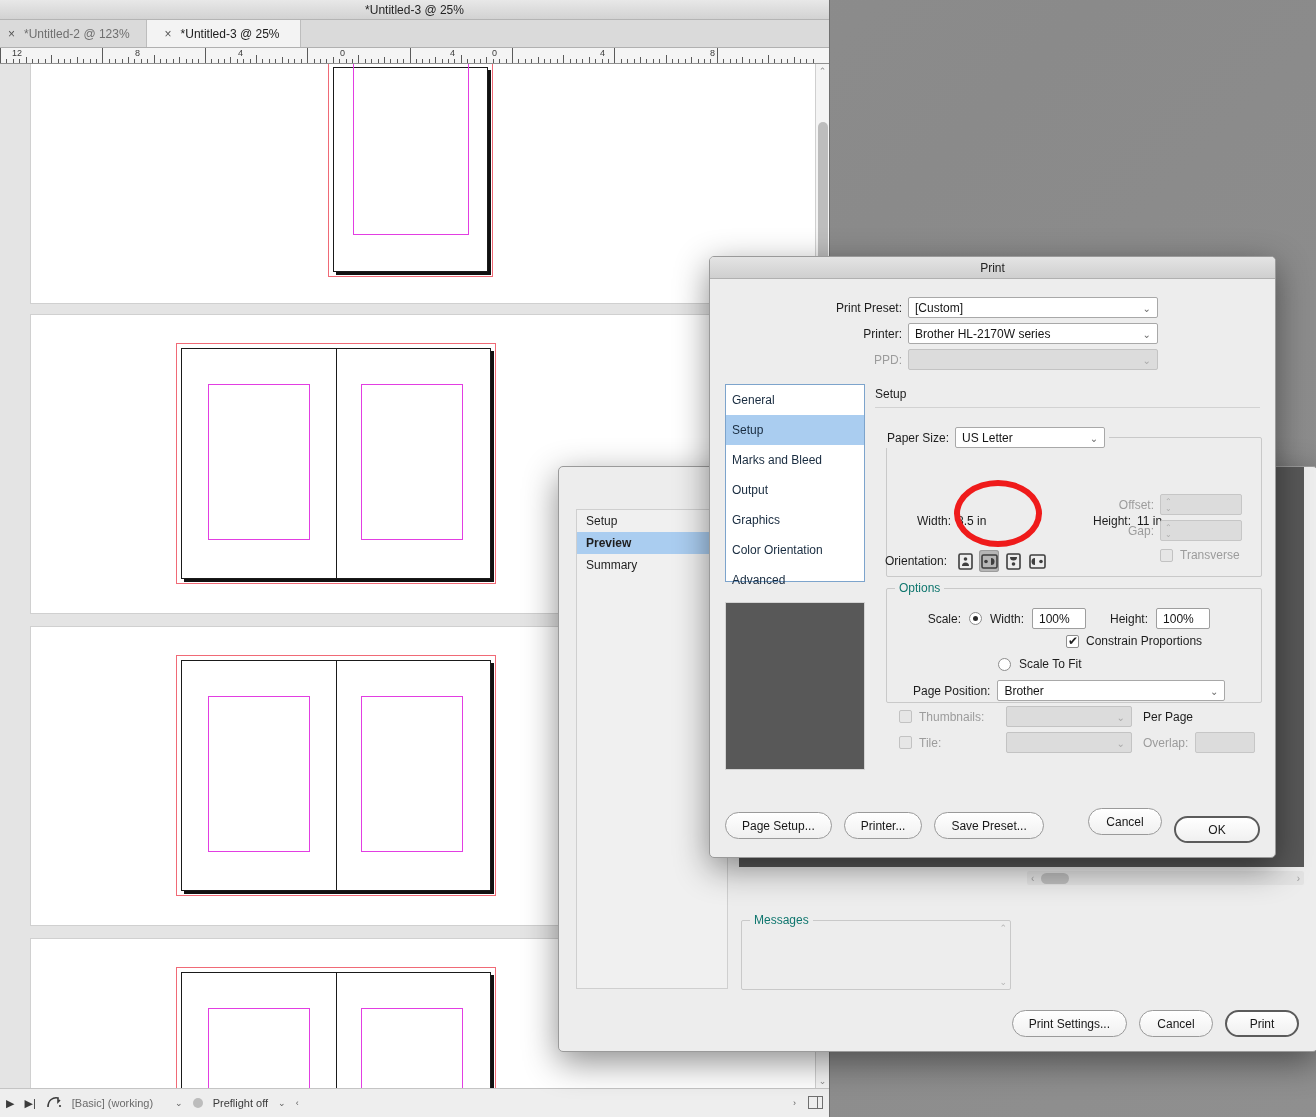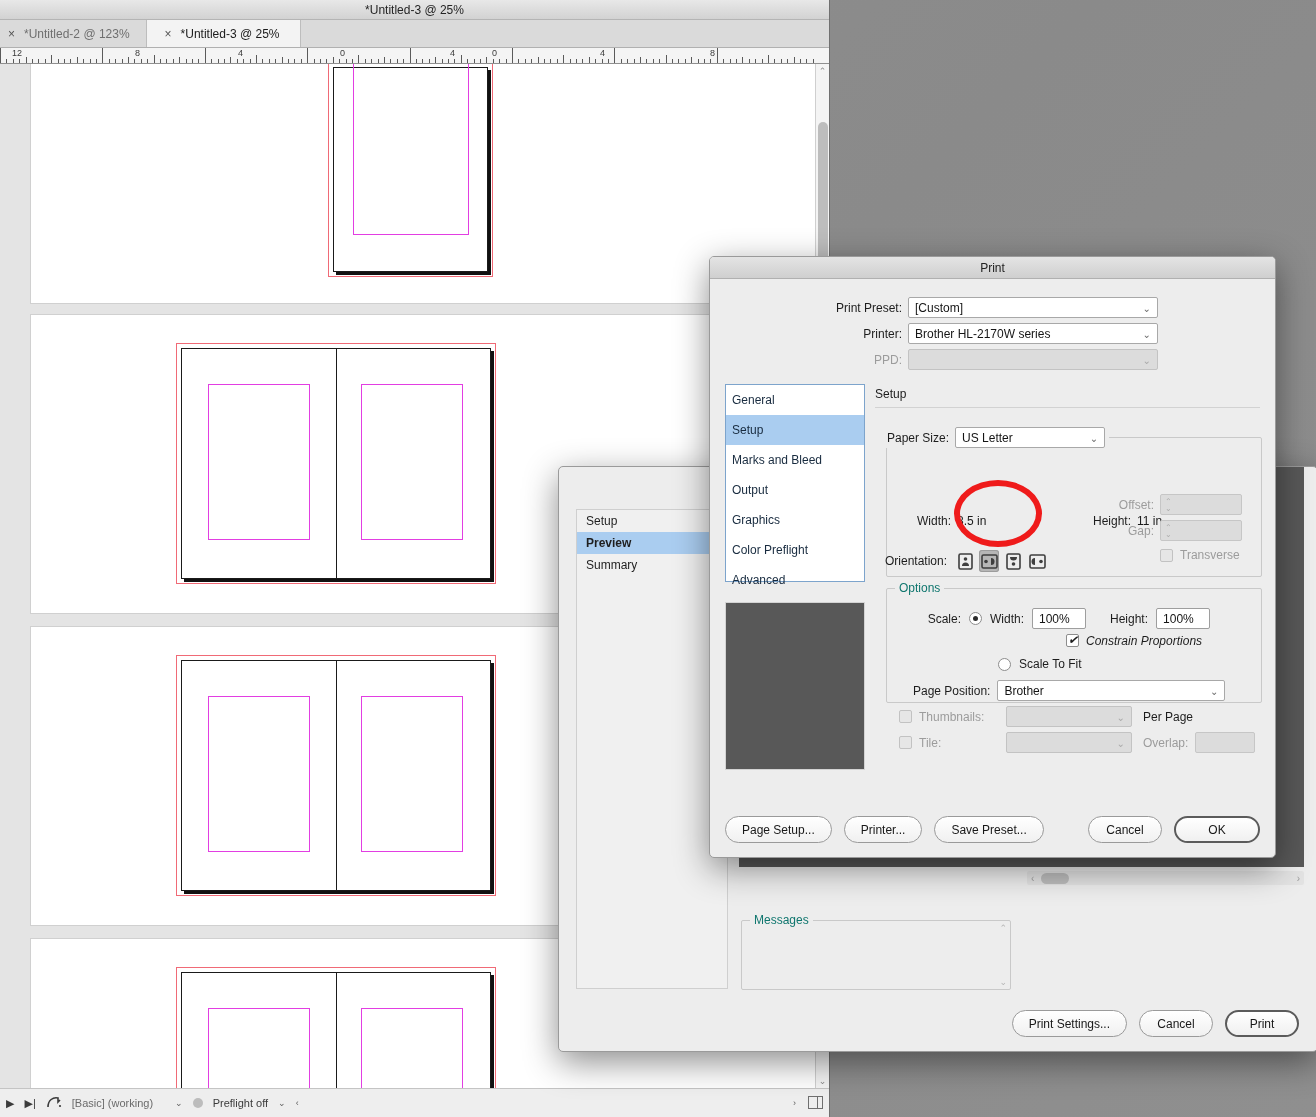--- a/index.html
+++ b/index.html
@@ -589,21 +589,21 @@
       <div class="pd-nav-item">
           <span>Marks and Bleed</span>
         </div>
       <div class="pd-nav-item">
           <span>Output</span>
         </div>
       <div class="pd-nav-item">
           <span>Graphics</span>
         </div>
       <div class="pd-nav-item">
-          <span>Color Preflight</span>
+          <span>Color Orientation</span>
         </div>
       <div class="pd-nav-item">
           <span>Advanced</span>
         </div>
       <div class="pd-nav-item">
           <span>Summary</span>
         </div>
     </div>
 
     <div class="pd-panel-title">Setup</div>
@@ -701,21 +701,21 @@
         <span class="lbl">Width:</span>
         <div class="txtfield" style="width:54px;">
           <span>100%</span>
         </div>
         <span class="lbl" style="margin-left:16px;">Height:</span>
         <div class="txtfield" style="width:54px;">
           <span>100%</span>
         </div>
       </div>
 
-      <div style="position:absolute; left:179px; top:45px; display:flex; align-items:flex-start; gap:7px;font-style:italic;">
+      <div style="position:absolute; left:179px; top:45px; display:flex; align-items:flex-end; gap:7px;">
         <span class="chk on"></span>
         <span class="lbl">Constrain Proportions</span>
       </div>
 
       <div style="position:absolute; left:111px; top:68px; display:flex; align-items:center; gap:8px;">
         <span class="radio"></span>
         <span class="lbl">Scale To Fit</span>
       </div>
 
       <div style="position:absolute; left:26px; top:91px; display:flex; align-items:center; gap:7px;">
@@ -751,20 +751,20 @@
     </div>
 
     <div class="pd-btnrow">
       <div class="left">
         <div class="btn">Page Setup...</div>
         <div class="btn">Printer...</div>
         <div class="btn">Save Preset...</div>
       </div>
       <div class="right">
         <div class="btn">Cancel</div>
-        <div class="btn default" style="min-width:86px;">OK</div>
+        <div class="btn default" style="min-width:86px;margin-top:8px;">OK</div>
       </div>
     </div>
   </div>
 
   <div class="red-circle" style="left: 954px; top: 480px; width: 88px; height: 67px; border-color: rgb(239, 27, 27);"></div>
 
 </div>
 
 </body></html>

